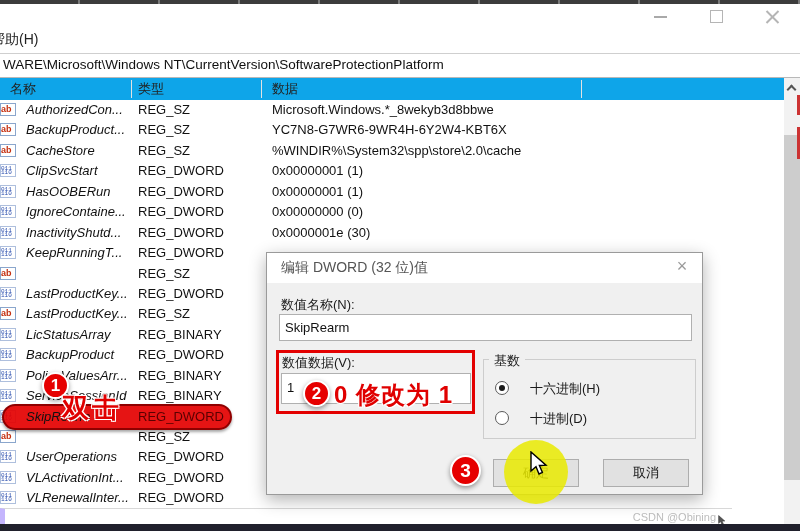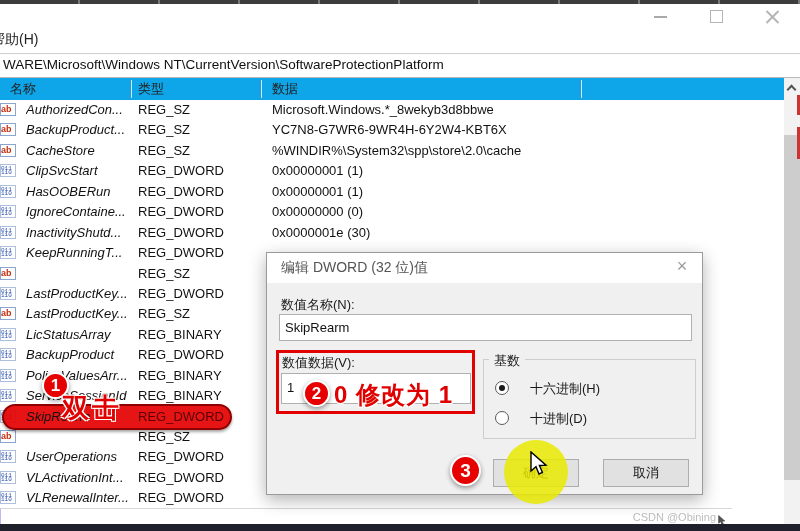--- a/index.html
+++ b/index.html
@@ -97,21 +97,21 @@
   .anntext { position:absolute; color:#e00000; font-weight:bold; z-index:25; white-space:nowrap;
     text-shadow:1px 1px 0 #fff,-1px 1px 0 #fff,1px -1px 0 #fff,-1px -1px 0 #fff; }
   .t1 { left:62px; top:368px; font-size:27px; letter-spacing:3px;margin-top:22px; }
   .t2 { left:334px; top:379px; font-size:24px; letter-spacing:1px; }
   .ycircle { position:absolute; left:504px; top:440px; width:64px; height:64px; border-radius:50%;
     background:rgba(233,234,0,0.85); z-index:30; }
   .cursor { position:absolute; left:527px; top:451px; z-index:40; }
 
   
   .statusbar { position:absolute; left:0; top:508px; width:732px; height:16px; background:#fff;
-    border-top:1px solid #d8d8d8; border-left:1px solid #c4b5fd; }
+    border-top:1px solid #d8d8d8; border-left:5px solid #c4b5fd; }
   .watermark { position:absolute; right:16px; top:2px; font-size:11px; color:#bdbdbd; }
   .wmcur { position:absolute; right:6px; top:3px; }
   .botbar { position:absolute; left:0; top:524px; width:800px; height:7px; background:#20202c; }
 </style>
 </head>
 <body>
 
 <div id="stage">
 
   <div class="topstrip"></div>

